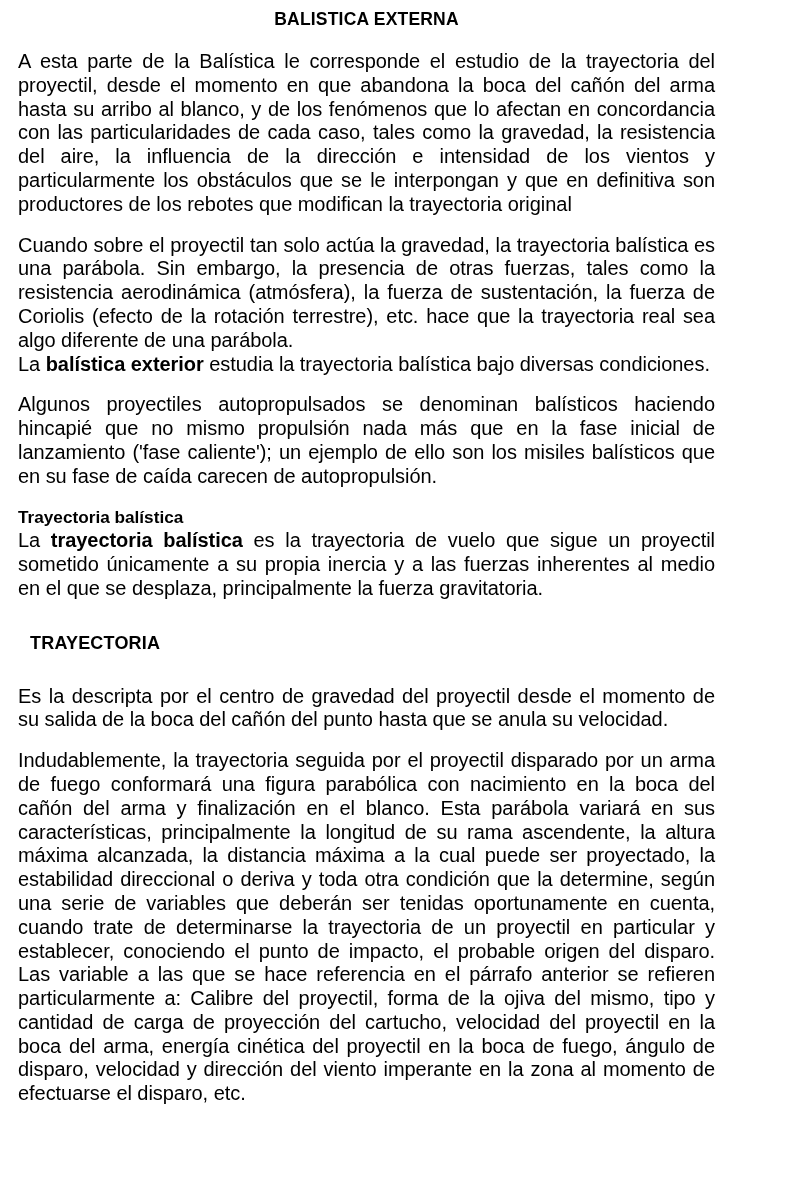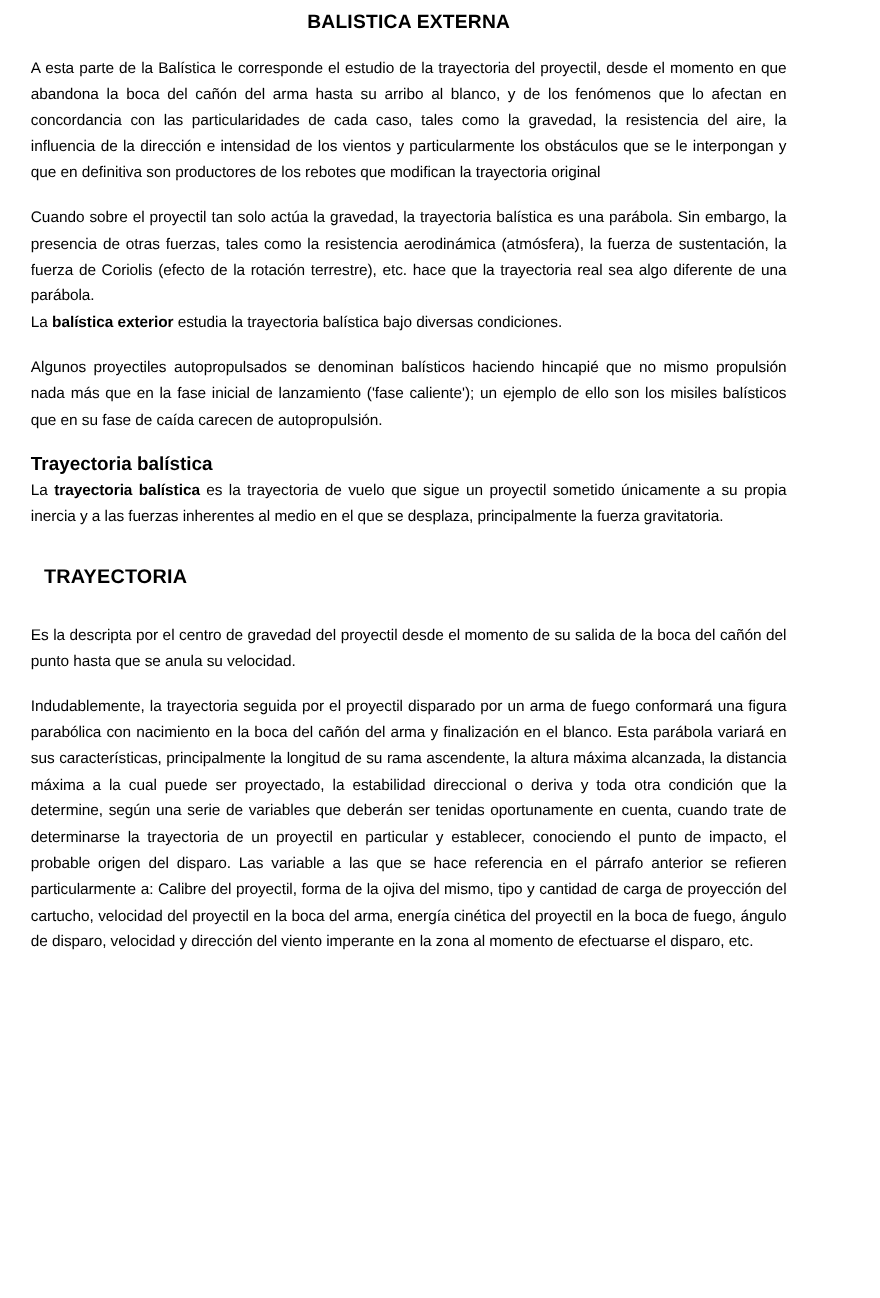--- a/index.html
+++ b/index.html
@@ -14,36 +14,36 @@
     font-family: "Liberation Sans", sans-serif;
     color: #000000;
     -webkit-font-smoothing: antialiased;
   }
   .page {
     position: relative;
     width: 732px;
     height: 1180px;
     background: #ffffff;
     box-sizing: border-box;
-    padding: 4px 17px 0 28px;
+    padding: 4px 17px 0 18px;
     overflow: hidden;
   }
   .doc-title {
     text-align: center;
     font-size: 17.5px;
     font-weight: bold;
     letter-spacing: 0.2px;
     line-height: 24px;
     margin: 3px 0 0 0;
     padding: 0;
   }
   p.para {
     margin: 0;
     padding: 0;
-    font-size: 14px;
+    font-size: 20px;
     line-height: 23.8px;
     text-align: justify;
     text-justify: inter-word;
     letter-spacing: -0.05px;
     word-spacing: 0px;
   }
   .gap-lg { height: 19px; }
   .gap-md { height: 17px; }
   .heading-sub {
     margin: 0;

